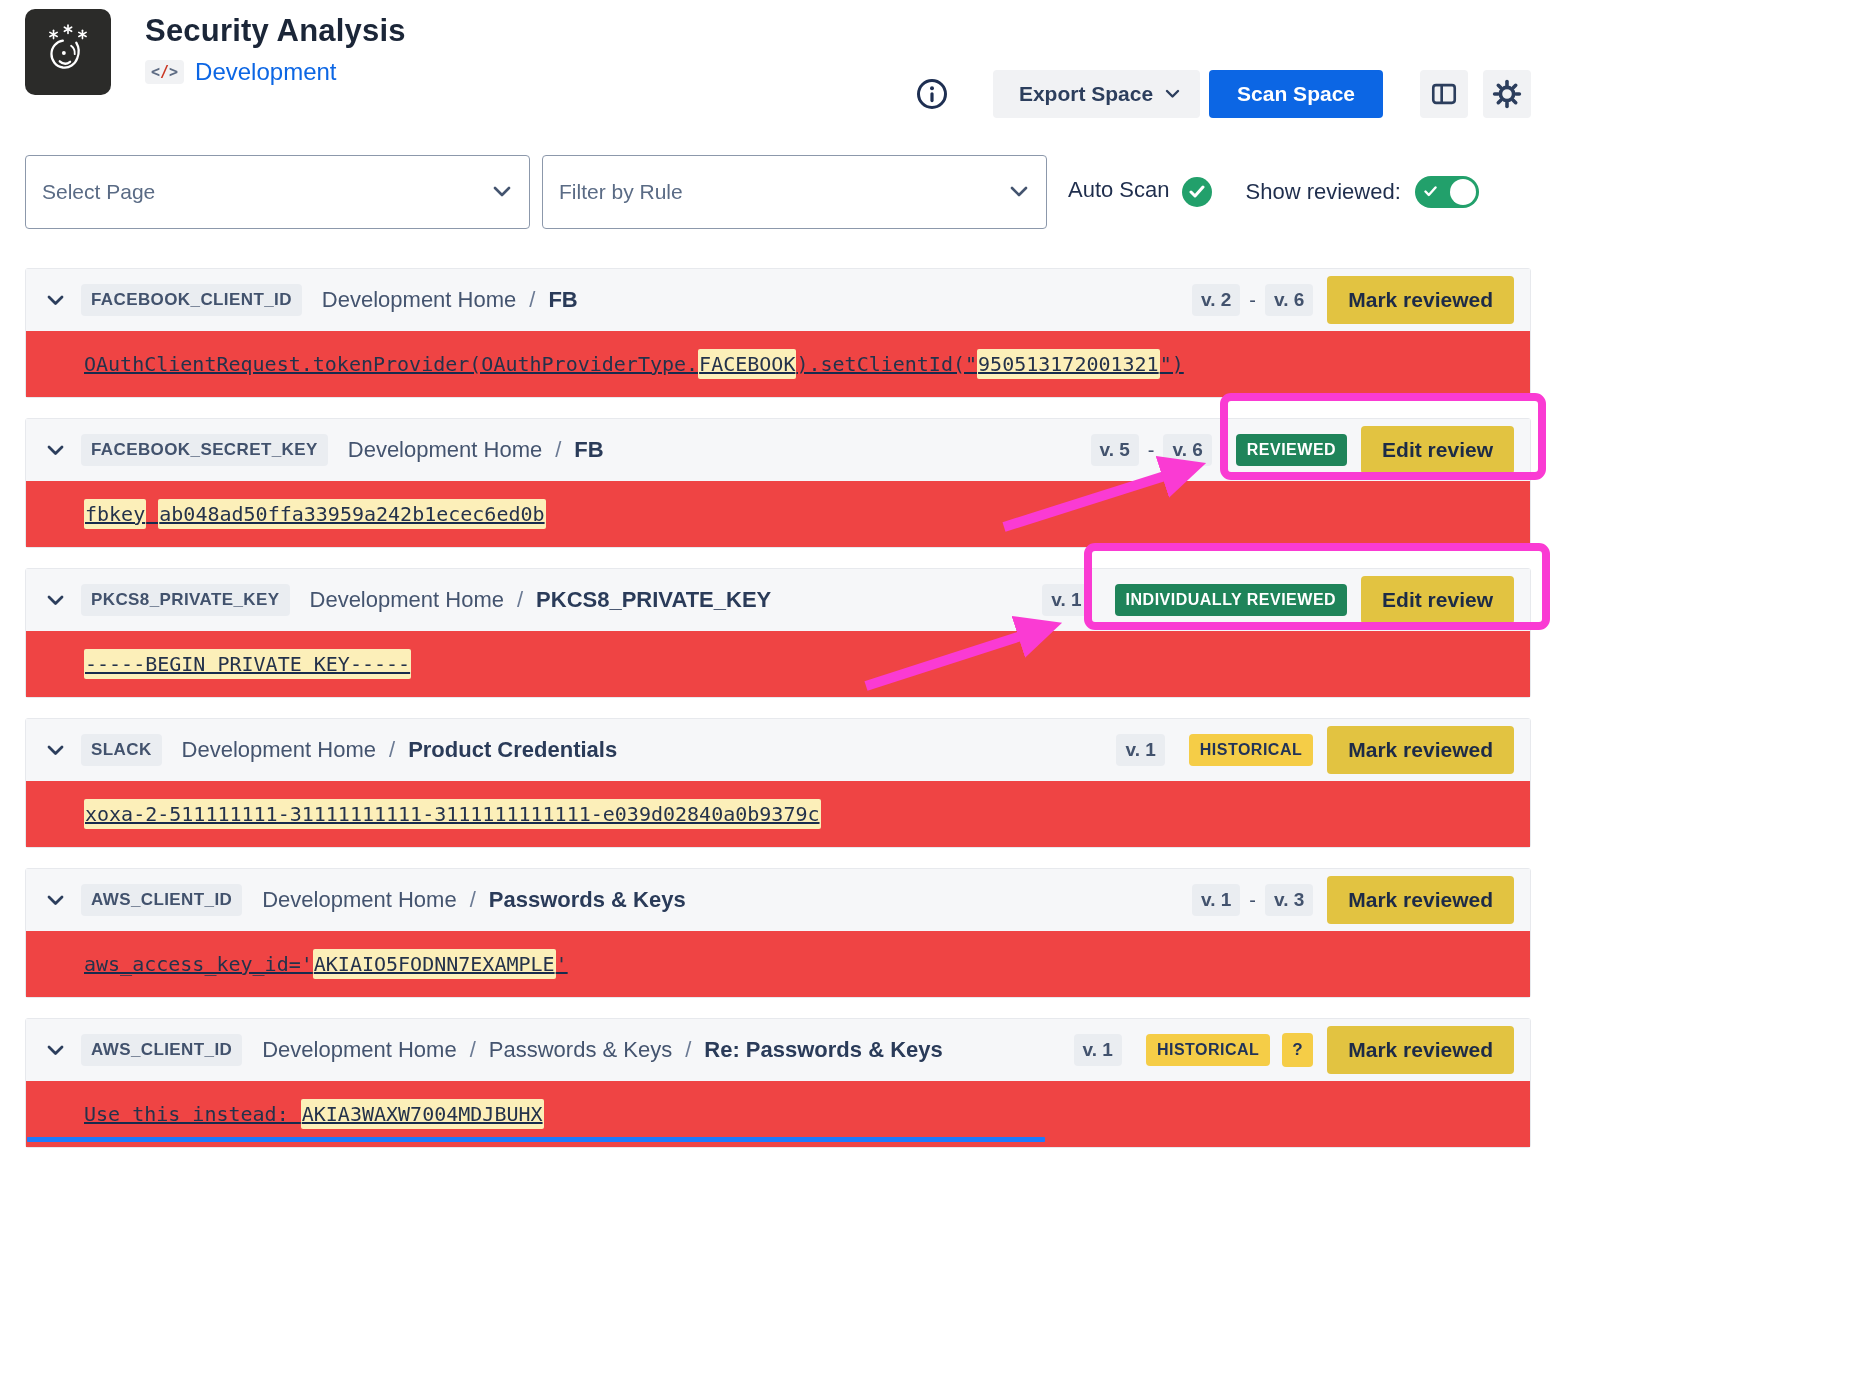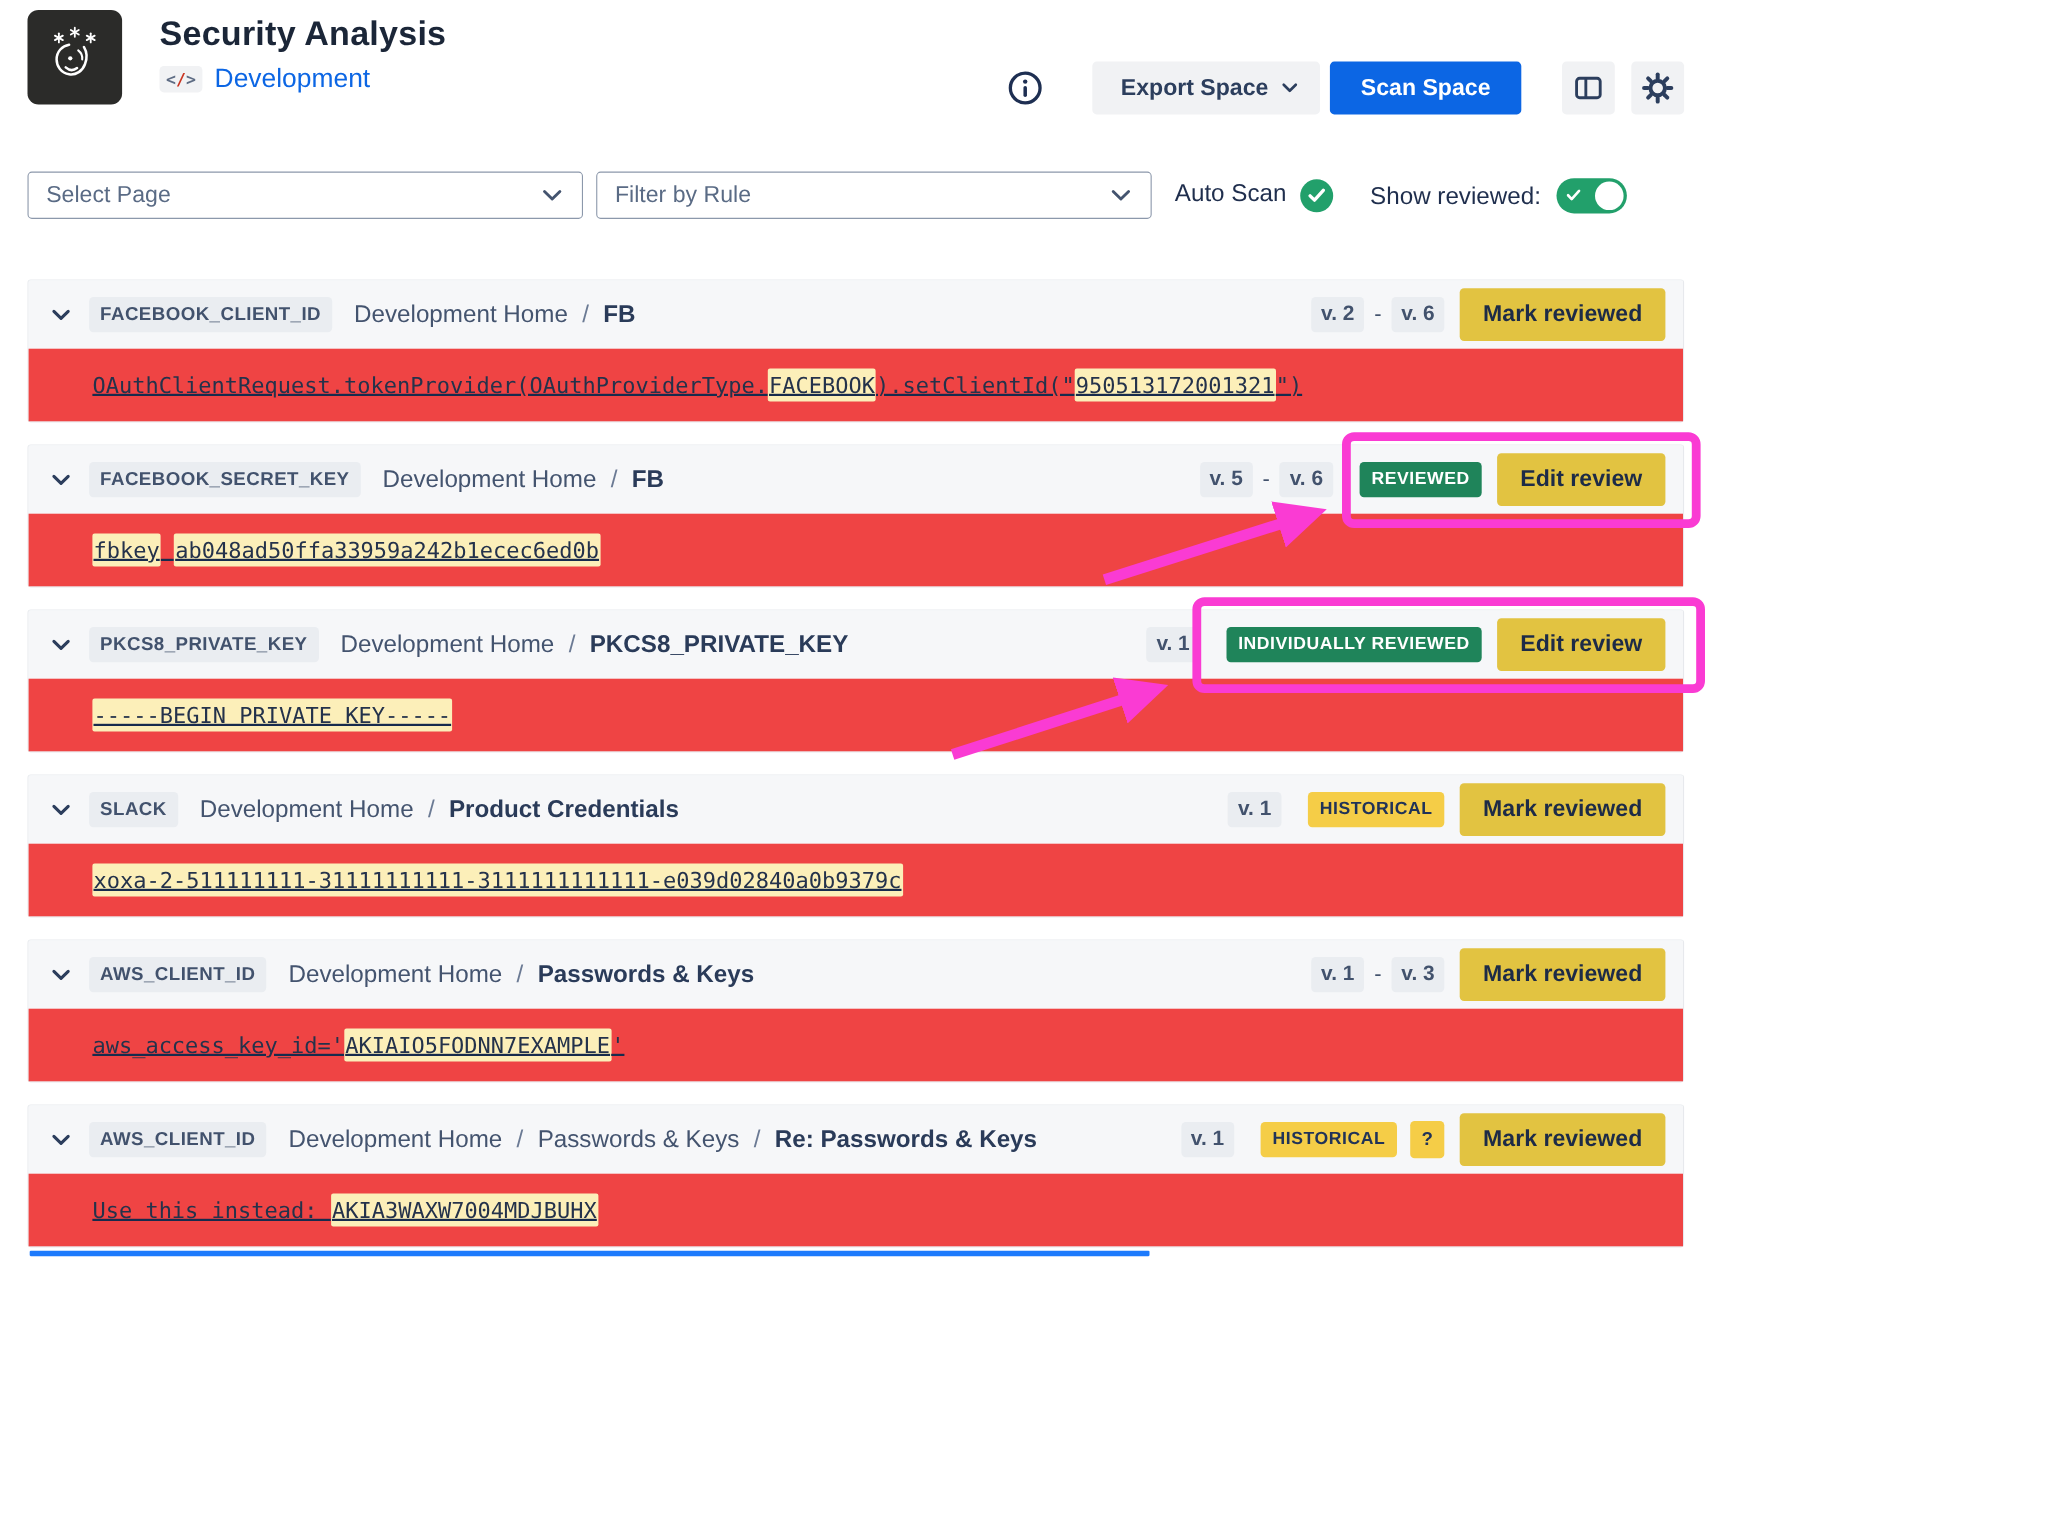--- a/index.html
+++ b/index.html
@@ -20,39 +20,39 @@
   .titles { margin-left: 34px; padding-top: 4px; }
   .app-title { font-size: 31px; font-weight: 700; color: #1B2638; letter-spacing: .2px; }
   .space-row { display: flex; align-items: center; gap: 11px; margin-top: 9px; }
   .code-chip {
     background: #F1F2F4; border-radius: 4px; padding: 3px 6px;
     font-family: "DejaVu Sans Mono", monospace; font-size: 15px; font-weight: 700; color: #5E6C84;
   }
   .code-chip .slash { color: #CA3521; }
   .space-link { font-size: 24px; color: var(--blue, #0C66E4); cursor: pointer; text-decoration: none; }
 
-  .header-right { margin-left: auto; display: flex; align-items: center; margin-top: 41px; height: 59px; }
+  .header-right { margin-left: auto; display: flex; align-items: center; margin-top: 55px; height: 59px; }
   .info-btn { width: 34px; height: 34px; margin-right: 44px; background: none; border: none; cursor: pointer; padding: 0; display: flex; }
   .btn {
     height: 48px; border: none; border-radius: 4px; font-family: inherit;
     font-size: 21px; font-weight: 700; cursor: pointer; display: inline-flex; align-items: center; white-space: nowrap;
   }
   .btn-export { background: #F1F2F4; color: #2C3E5D; padding: 0 20px 0 26px; gap: 12px; }
   .btn-scan { background: var(--blue, #0C66E4); color: #fff; padding: 0 28px; margin-left: 9px; }
   .icon-btn {
     width: 48px; height: 48px; border-radius: 4px; background: #F1F2F4; border: none;
     display: inline-flex; align-items: center; justify-content: center; cursor: pointer;
   }
   .icon-btn.first { margin-left: 37px; }
   .icon-btn + .icon-btn { margin-left: 15px; }
 
   
   .toolbar { display: flex; align-items: center; margin-top: 40px; height: 57px; }
   .select {
-    width: 505px; height: 43px; border: 1.5px solid #8C98AB; border-radius: 4px; background: #fff;
+    width: 505px; height: 74px; border: 1.5px solid #8C98AB; border-radius: 4px; background: #fff;
     display: flex; align-items: center; padding: 0 18px 0 16px; font-size: 21px; color: #5A6B85; cursor: pointer;
   }
   .select + .select { margin-left: 12px; }
   .select .ph { flex: 1; }
   .auto-scan { display: flex; align-items: flex-start; margin-left: 21px; gap: 12px; font-size: 22px; color: #1F2E4D; }
   .check-circle {
     width: 30px; height: 30px; border-radius: 50%; background: var(--green, #22A06B);
     display: flex; align-items: center; justify-content: center;
   }
   .show-reviewed { display: flex; align-items: center; margin-left: 34px; gap: 14px; font-size: 22px; color: #1F2E4D; }

